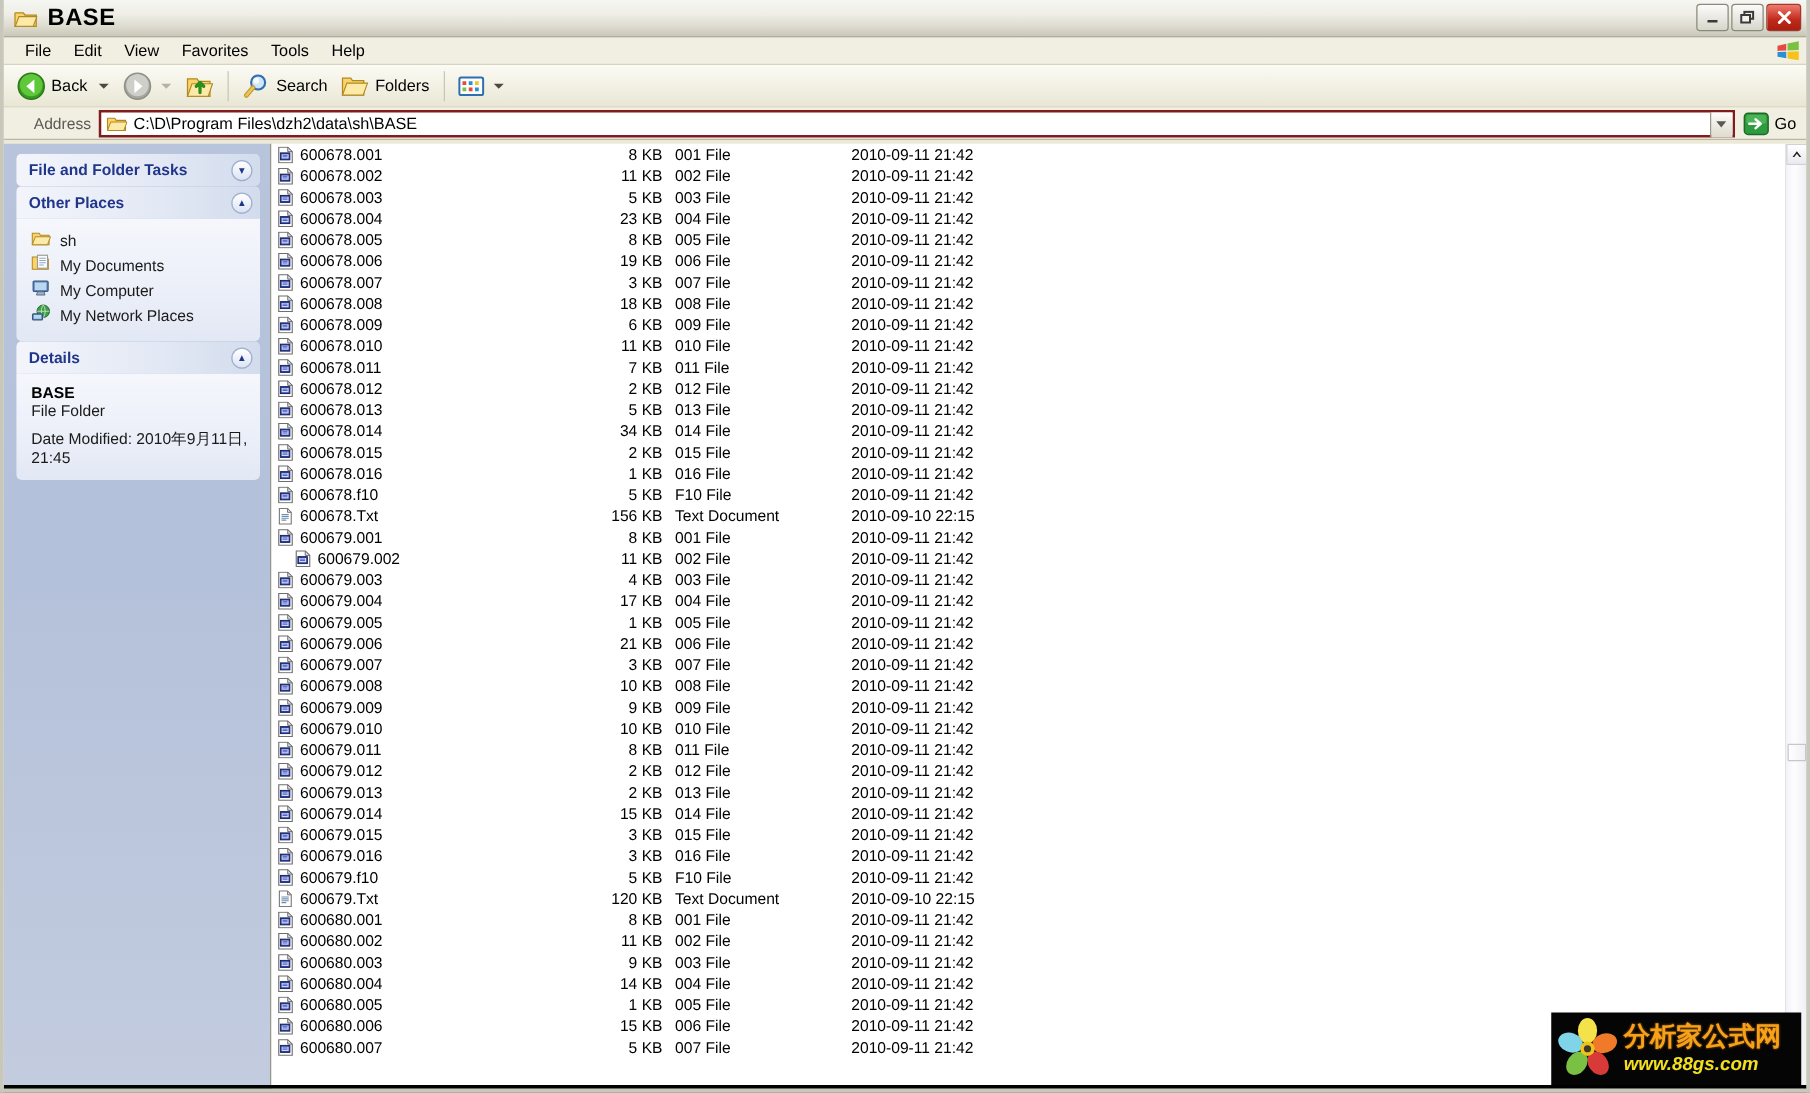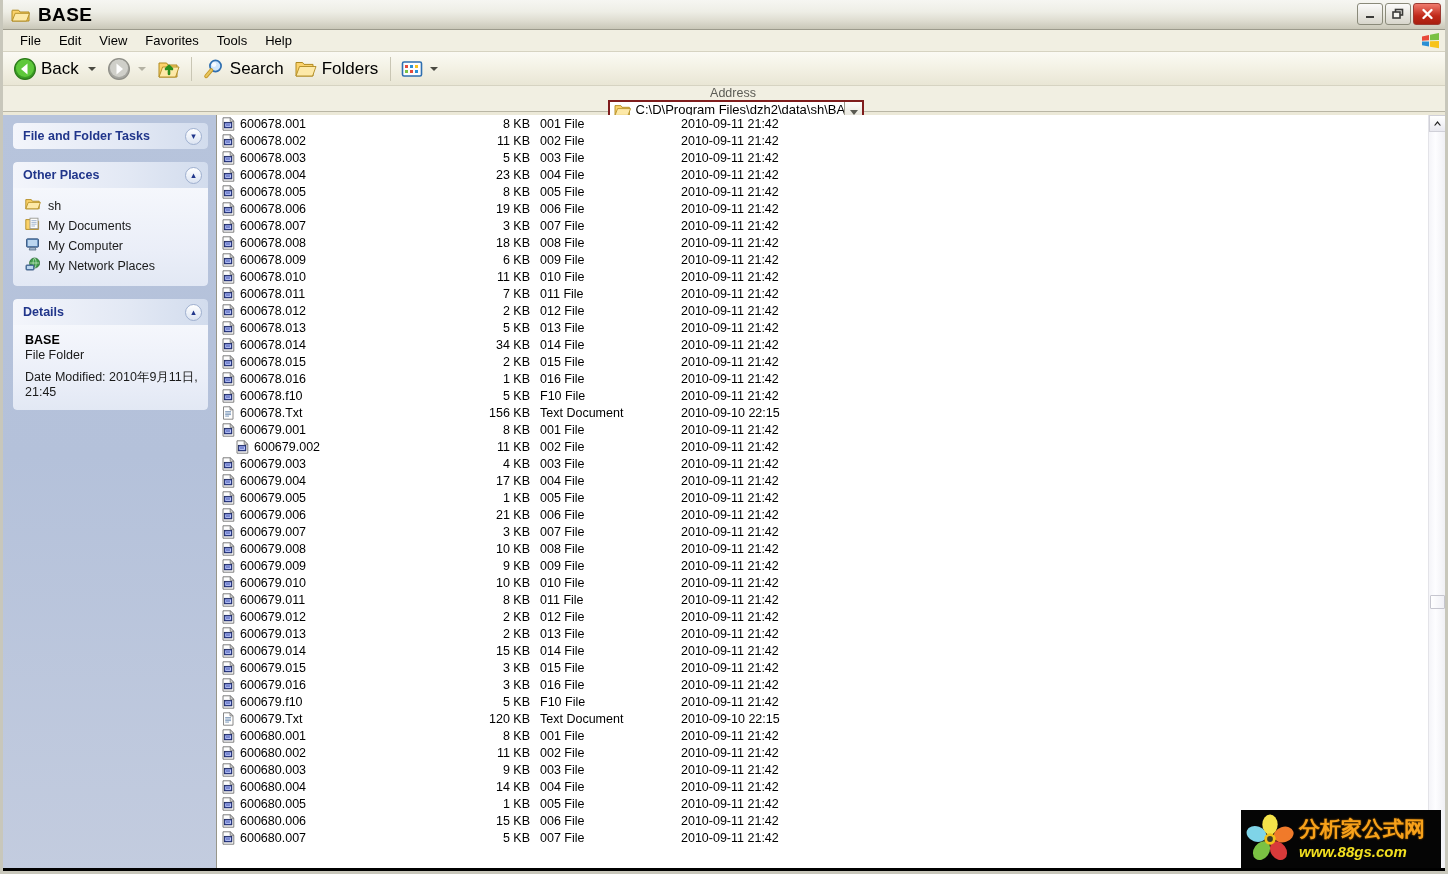--- a/index.html
+++ b/index.html
@@ -73,42 +73,41 @@
   #toolbar {
     height: 34px;
     background: linear-gradient(to bottom, #fbfaf4 0%, #f3f1e4 50%, #e9e6d5 100%);
     border-bottom: 1px solid #d6d3c2;
     display: flex; align-items: center;
     padding-left: 6px;
   }
   .tb-btn {
     display: flex; align-items: center;
     height: 28px; padding: 0 4px;
-    font-size: 17px; color: #000;
+    font-size: 13px; color: #000;
     gap: 4px;
   }
   .tb-btn .lbl { padding-right: 2px; }
   .tb-sep { width: 1px; height: 24px; background: #c9c6b4; margin: 0 6px; }
   .caret-sm {
     width: 0; height: 0;
     border-left: 4px solid transparent;
     border-right: 4px solid transparent;
     border-top: 4px solid #4a4a42;
     margin: 0 3px;
   }
   .caret-sm.dim { border-top-color: #b4b2a4; }
 
   
   #addressbar {
     height: 26px;
     background: #f1efe2;
     border-bottom: 1px solid #b9b6a5;
     display: flex; align-items: center;
     padding-left: 24px;
-    flex-direction: column;
   }
   #address-label { font-size: 12.5px; color: #5b5b55; padding-right: 6px; }
   #address-field {
     flex: 1;
     height: 22px;
     background: #fff;
     border: 2px solid #7f1d1d;
     display: flex; align-items: center;
     padding-left: 4px;
     position: relative;
@@ -145,21 +144,21 @@
     display: flex;
   }
 
   
   #taskpane {
     width: 213px;
     background: linear-gradient(to bottom, #b7c4dc 0%, #b4c1da 45%, #c3ccdf 100%);
     padding: 8px 8px 0 10px;
     overflow: hidden;
   }
-  .panel { margin-bottom: 13px; border-radius: 4px; overflow: hidden; }
+  .panel { border-radius: 4px; overflow: hidden; }
   .panel-header {
     height: 26px;
     background: linear-gradient(to right, #f3f5fb 0%, #e2e8f4 60%, #d2dced 100%);
     display: flex; align-items: center; justify-content: space-between;
     padding: 0 6px 0 10px;
     border-radius: 4px 4px 0 0;
   }
   .panel-header.solo { border-radius: 4px; }
   .panel-title {
     font-size: 12.5px; font-weight: bold; color: #21368b;

